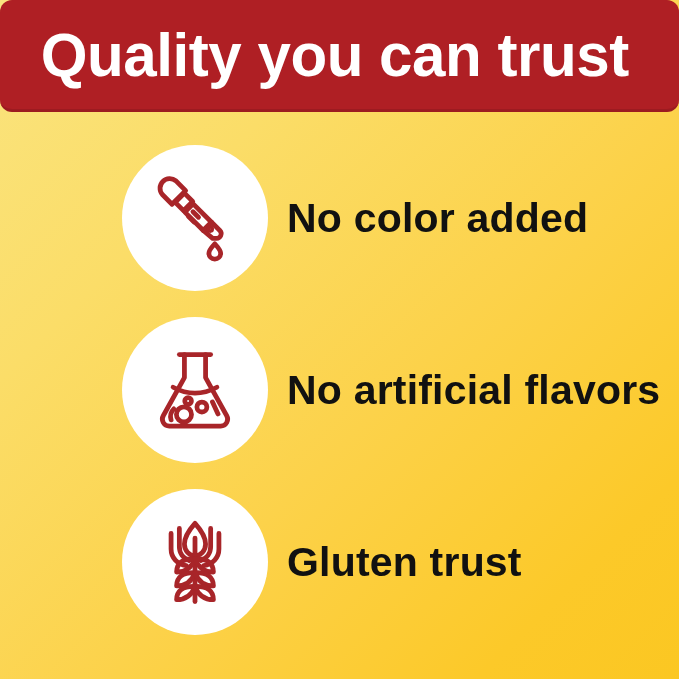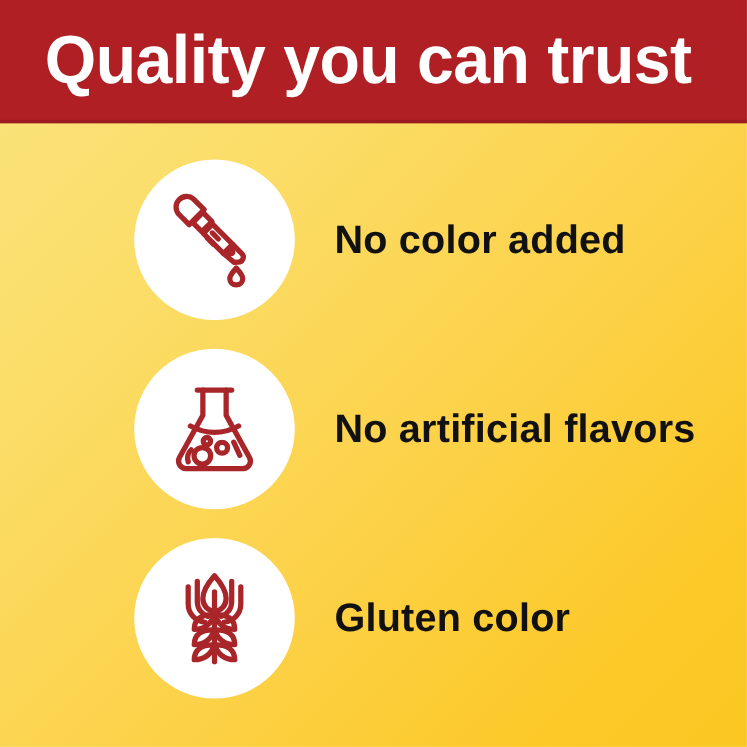--- a/index.html
+++ b/index.html
@@ -21,20 +21,21 @@
     position: absolute;
     left: 0;
     top: 0;
     width: 679px;
     height: 112px;
     background: #AF1F24;
     border-bottom: 3px solid #9C1B20;
     box-sizing: border-box;
     display: flex;
     align-items: center;
+    border-radius: 12px;
   }
   .banner-title {
     margin: 0;
     padding: 0 0 0 42px;
     color: #FFFFFF;
     font-family: "Liberation Sans Narrow", "Liberation Sans", sans-serif;
     font-size: 62px;
     line-height: 62px;
     font-weight: bold;
     letter-spacing: -0.5px;
@@ -74,23 +75,23 @@
     display: flex;
     align-items: center;
     justify-content: center;
   }
   .icon-circle svg {
     display: block;
     width: 92px;
     height: 92px;
   }
   .feature-label {
-    margin-left: 36px;
+    margin-left: 19px;
     color: #111111;
-    font-size: 36px;
+    font-size: 41px;
     line-height: 34px;
     font-weight: bold;
     letter-spacing: 0.2px;
     white-space: nowrap;
   }
 </style>
 </head>
 <body>
 
 <div id="infographic">
@@ -162,17 +163,17 @@
           <path d="M50 46.5 c -3.5 9.5 -10.5 14.5 -20.0 14.5 c 0 -9.5 6.5 -15.0 20.0 -14.5 z"></path>
           <path d="M50 46.5 c 3.5 9.5 10.5 14.5 20.0 14.5 c 0 -9.5 -6.5 -15.0 -20.0 -14.5 z"></path>
 
           <path d="M50 61.5 c -3.5 9.5 -10.5 14.5 -20.0 14.5 c 0 -9.5 6.5 -15.0 20.0 -14.5 z"></path>
           <path d="M50 61.5 c 3.5 9.5 10.5 14.5 20.0 14.5 c 0 -9.5 -6.5 -15.0 -20.0 -14.5 z"></path>
 
           <path d="M50 76.5 c -3.5 9.5 -10.5 14.5 -20.0 14.5 c 0 -9.5 6.5 -15.0 20.0 -14.5 z"></path>
           <path d="M50 76.5 c 3.5 9.5 10.5 14.5 20.0 14.5 c 0 -9.5 -6.5 -15.0 -20.0 -14.5 z"></path>
         </svg>
       </div>
-      <div class="feature-label">Gluten color</div>
+      <div class="feature-label">Gluten trust</div>
     </div>
 
   </div>
 </div>
 
 </body></html>

